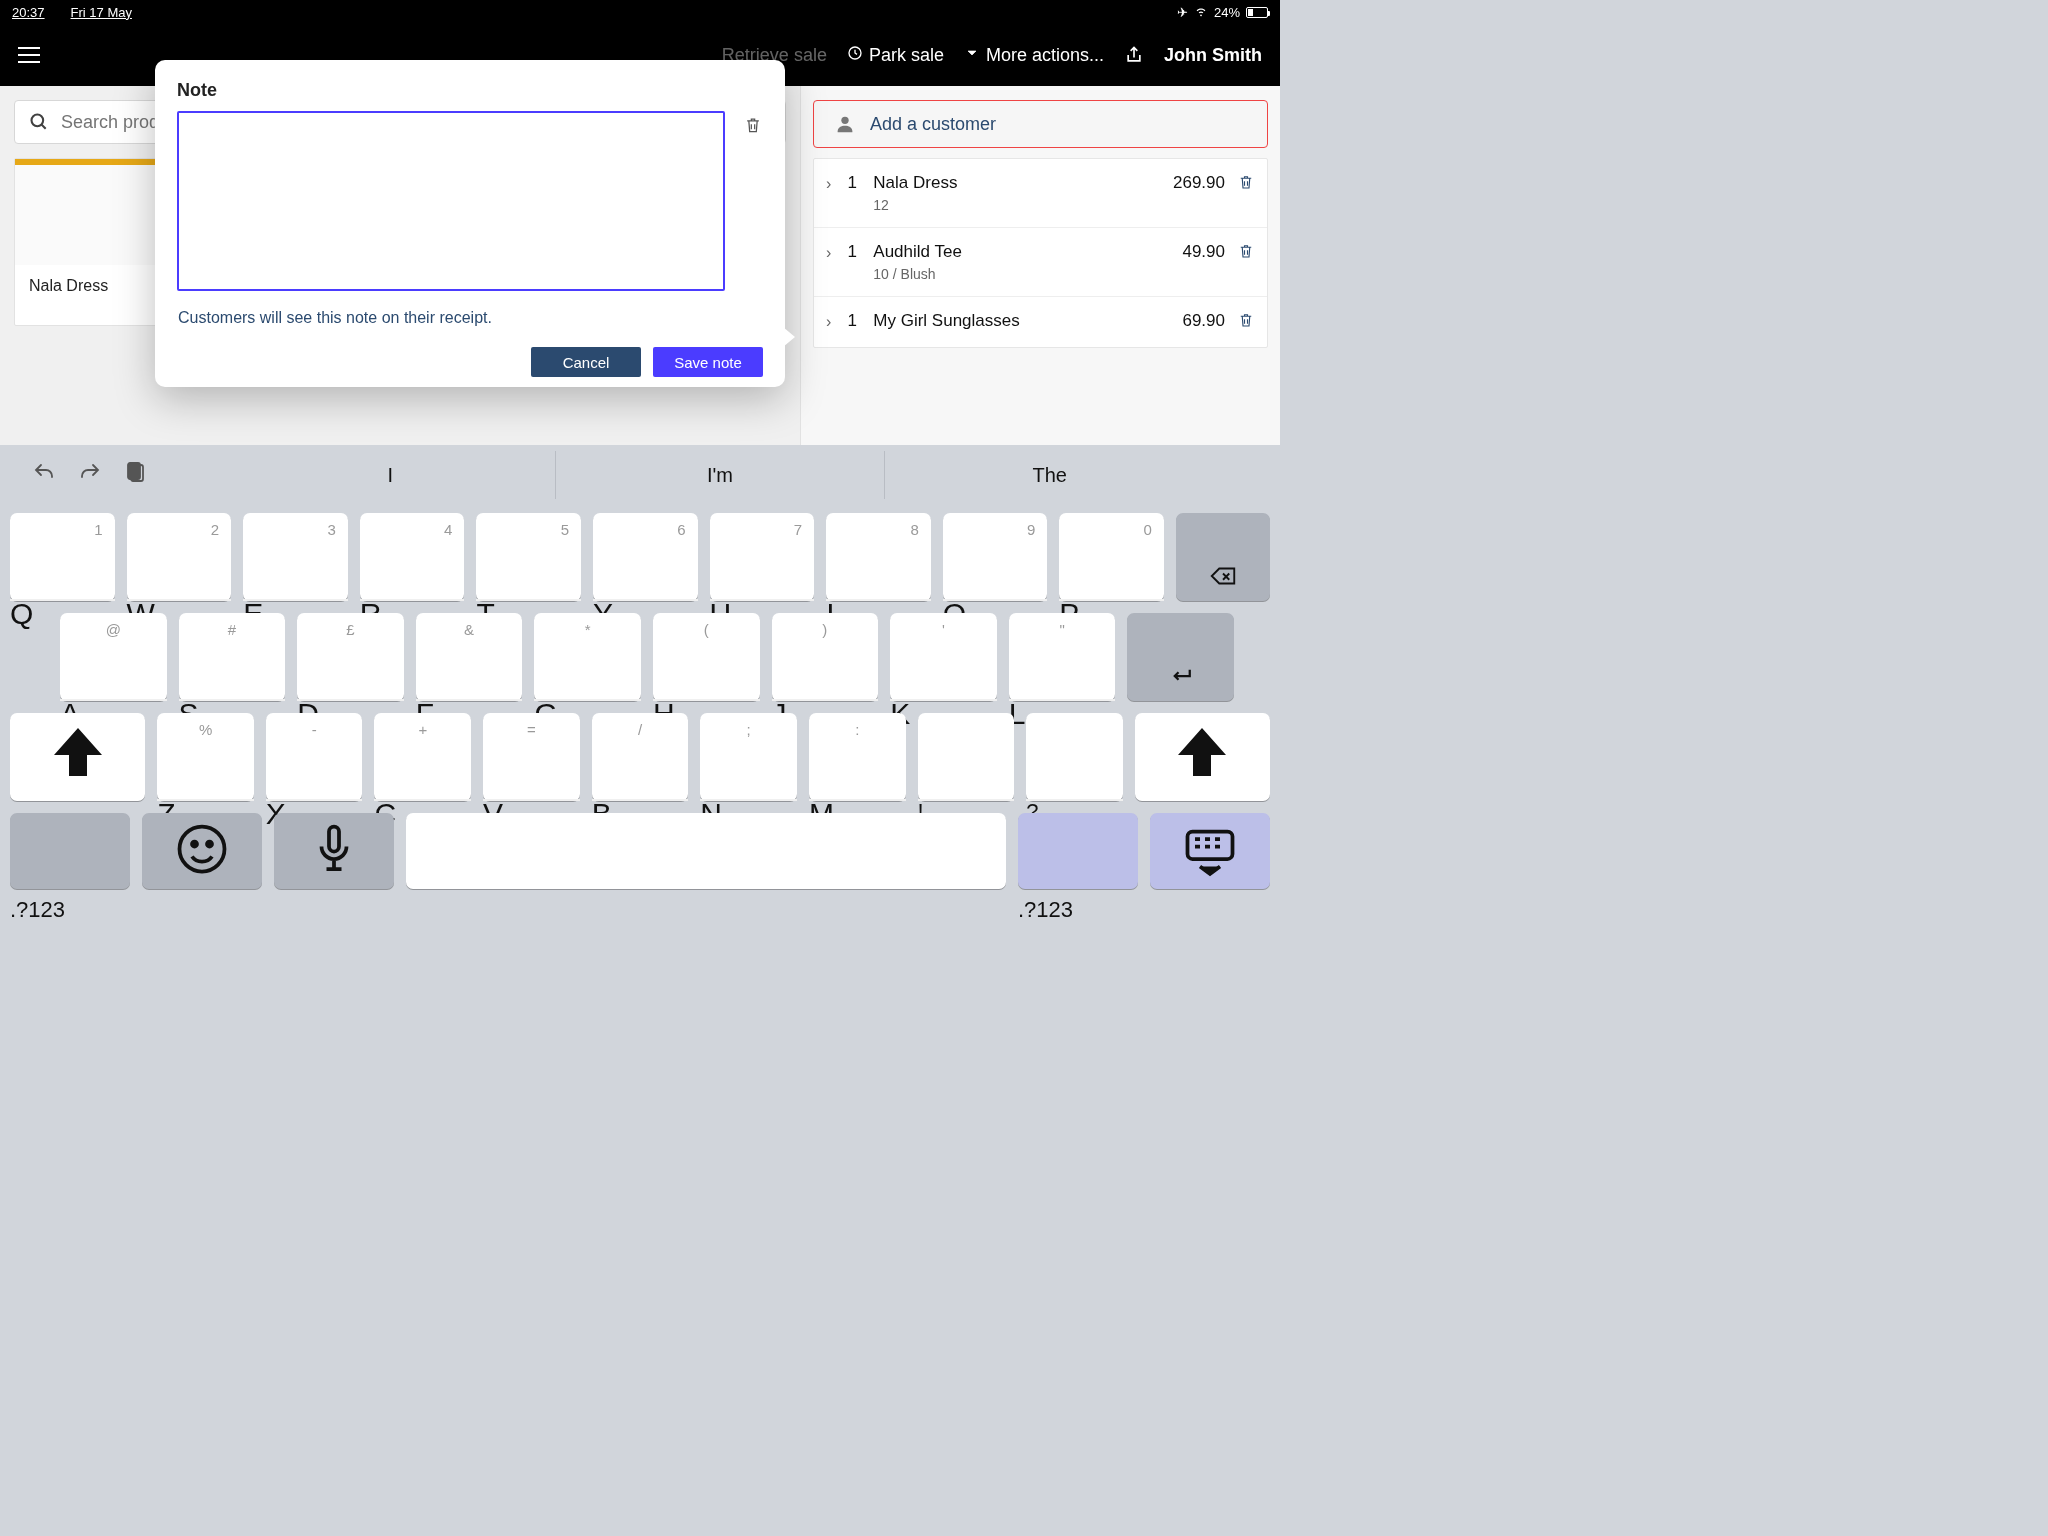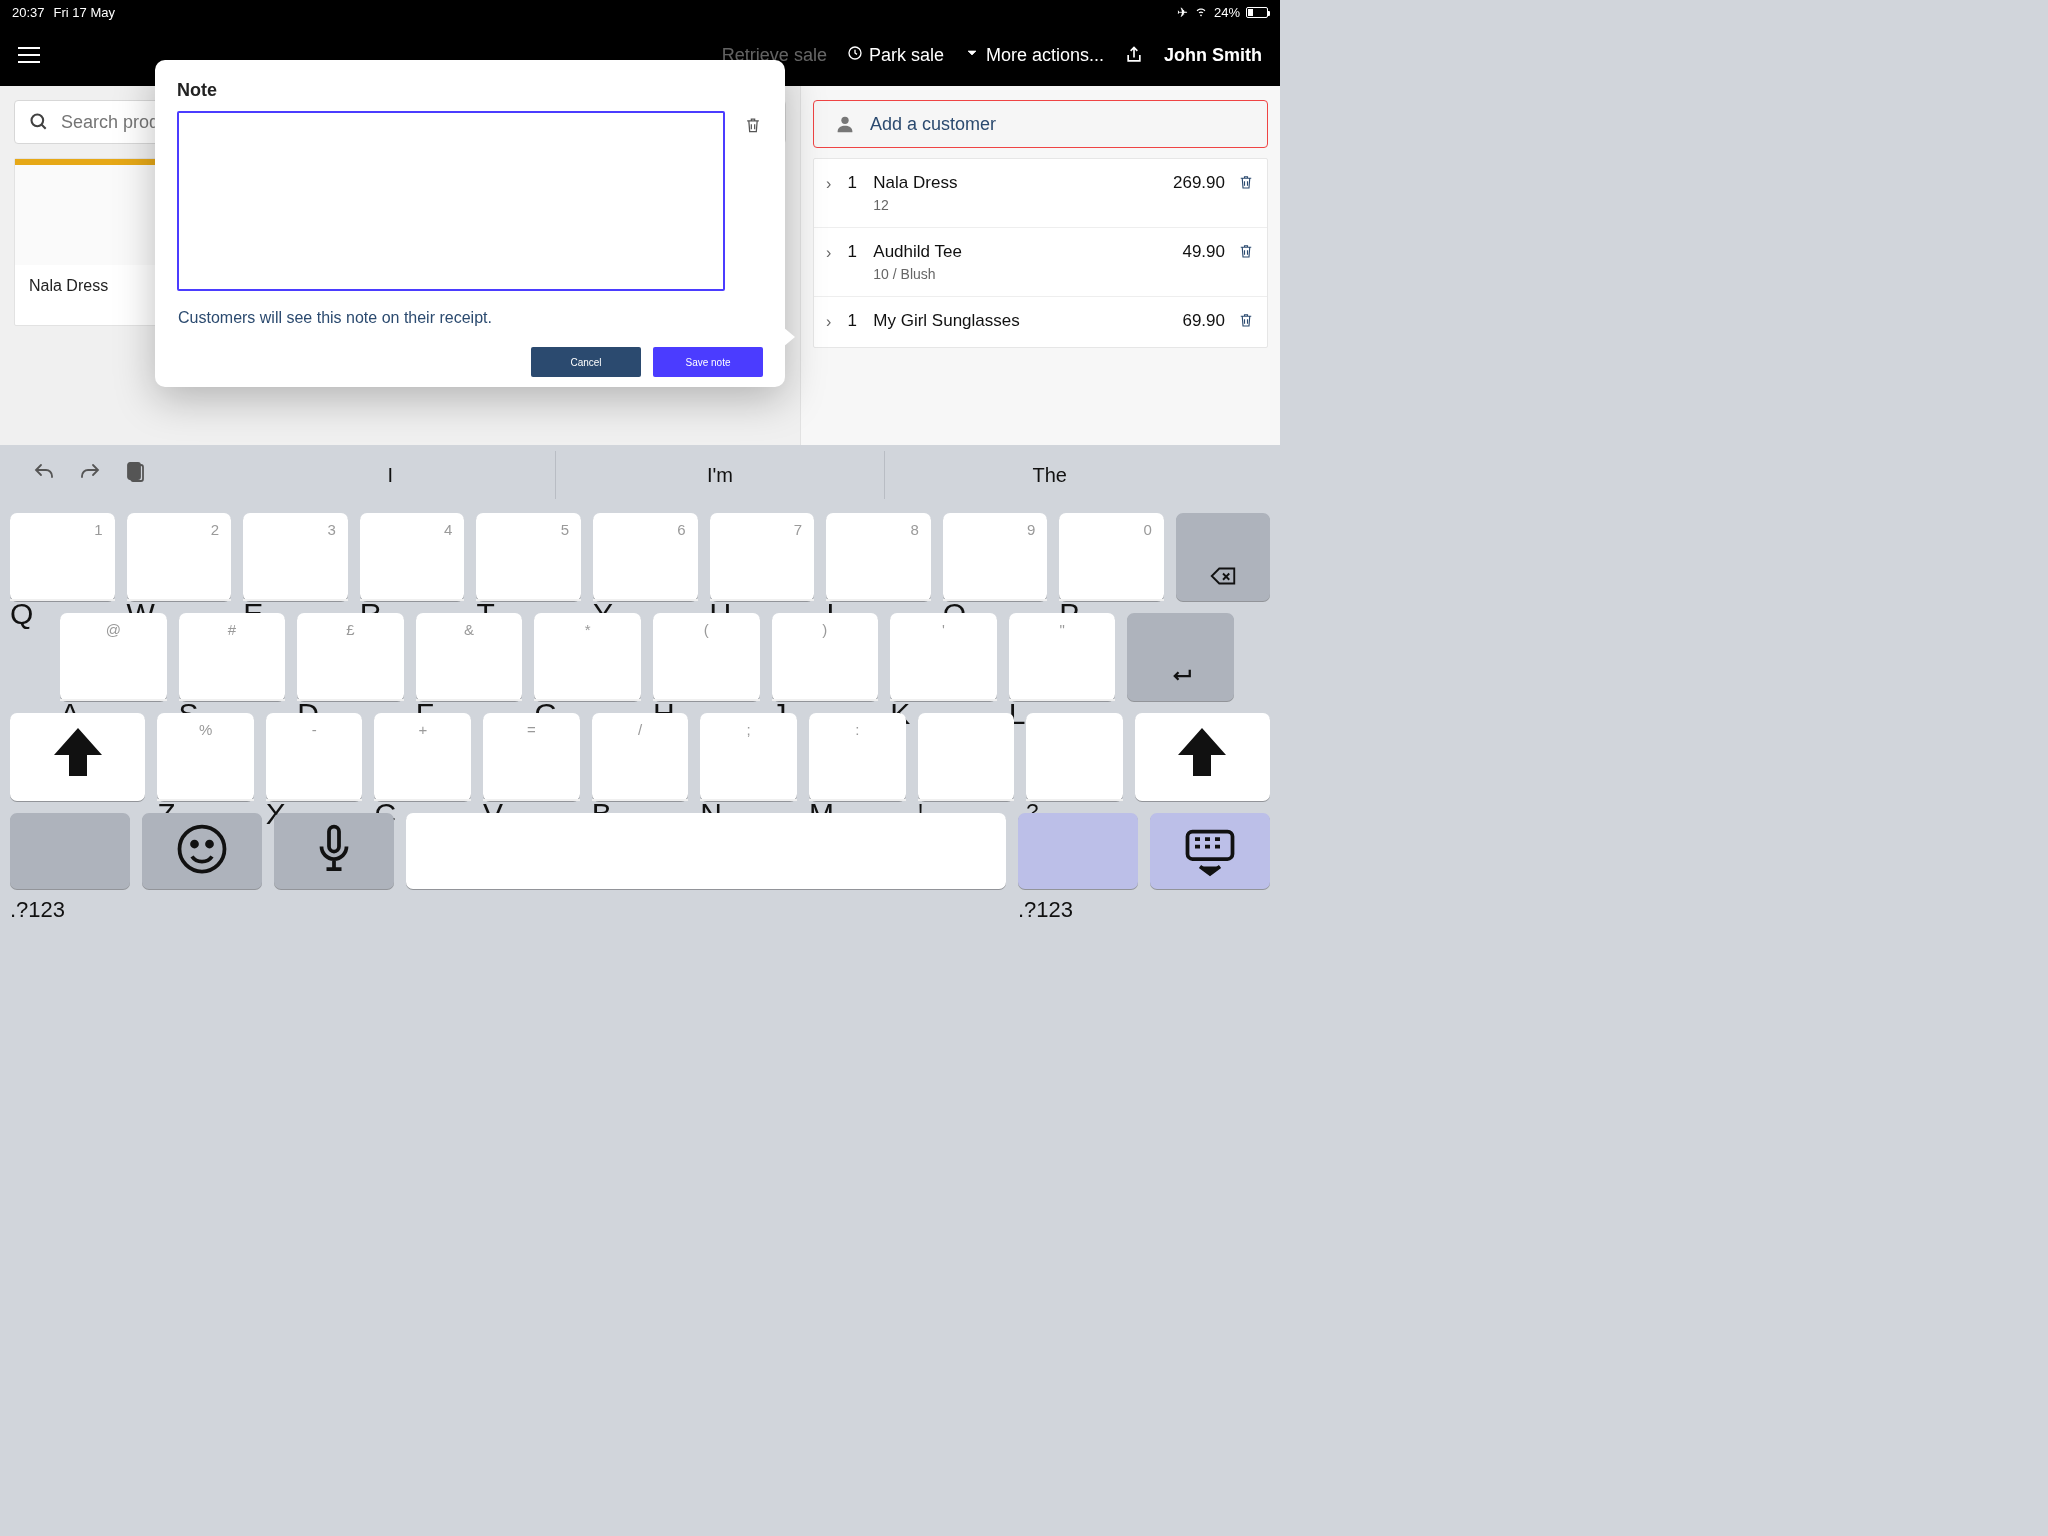--- a/index.html
+++ b/index.html
@@ -1,21 +1,21 @@
 <!DOCTYPE html>
 <html><head>
 <meta charset="utf-8">
 <style>
   * { box-sizing: border-box; margin: 0; padding: 0; }
   html, body { width: 100%; height: 100%; font-family: -apple-system, "Helvetica Neue", Arial, sans-serif; background: #d1d5db; }
   .screen { width: 1280px; height: 960px; position: relative; background: #f5f5f5; overflow: hidden; }
 
   
   .status-bar { height: 24px; width: 100%; background: #000; color: #fff; display: flex; align-items: center; padding: 0 12px; font-size: 13px; justify-content: space-between; }
-  .status-left { display: flex; gap: 9px; }
+  .status-left { display: flex; gap: 26px; text-decoration: underline; }
   .status-right { display: flex; align-items: center; gap: 6px; }
   .battery-icon { display:inline-block; width: 22px; height: 11px; border: 1px solid #fff; border-radius: 2px; position: relative; }
   .battery-icon::after { content:""; position:absolute; right:-3px; top:3px; width:2px; height:5px; background:#fff; border-radius:0 1px 1px 0;}
   .battery-fill { position:absolute; left:1px; top:1px; bottom:1px; width:24%; background:#fff; }
 
   
   .app-bar { height: 62px; background: #000; color: #fff; display: flex; align-items: center; padding: 0 18px; gap: 20px; font-size: 18px; }
   .hamburger { display:flex; flex-direction:column; gap:5px; cursor:pointer; }
   .hamburger span { display:block; width:22px; height:2px; background:#fff; }
   .app-bar-spacer { flex: 1; }
@@ -60,21 +60,21 @@
   
   .modal-wrap { position:absolute; top:60px; left:155px; width:630px; background:#fff; border-radius:10px; box-shadow:0 12px 40px rgba(0,0,0,.25); z-index:50; padding:20px 22px 10px; }
   .modal-wrap::after { content:""; position:absolute; right:-10px; bottom:40px; width:0; height:0; border-top:10px solid transparent; border-bottom:10px solid transparent; border-left:12px solid #fff; }
   .modal-title { font-size:18px; font-weight:600; color:#222; margin-bottom:10px; }
   .note-row { display:flex; gap:18px; align-items:flex-start; }
   .note-area { flex:1; height:180px; border:2px solid #4b3cff; border-radius:2px; padding:8px; font-size:15px; resize:none; outline:none; }
   .note-trash { padding-top:4px; cursor:pointer; }
   .note-trash svg { width:20px; height:20px; stroke:#555; fill:none; stroke-width:1.5; }
   .note-hint { font-size:16px; color:#2b4a6f; margin:18px 1px 20px; }
   .modal-buttons { display:flex; justify-content:flex-end; gap:12px; }
-  .btn { min-width:110px; height:30px; border:none; border-radius:2px; font-size:10px; color:#fff; cursor:pointer; padding:0 20px; }
+  .btn { min-width:110px; height:30px; border:none; border-radius:2px; font-size:15px; color:#fff; cursor:pointer; padding:0 20px; }
   .btn-cancel { background:#2b4a6f; }
   .btn-save { background:#4b3cff; }
 
   
   .keyboard { position:absolute; left:0; right:0; bottom:0; height:515px; background:#d1d5db; z-index:100; padding:6px 6px 10px; }
   .kb-top { height:48px; display:flex; align-items:center; position:relative; }
   .kb-tools { display:flex; gap:22px; padding-left:26px; }
   .kb-tools svg { width:24px; height:24px; stroke:#555; fill:none; stroke-width:1.8; }
   .kb-suggest { position:absolute; left:220px; right:60px; top:0; bottom:0; display:flex; }
   .sug { flex:1; display:flex; align-items:center; justify-content:center; font-size:20px; color:#111; border-left:1px solid #b9bdc4; }

